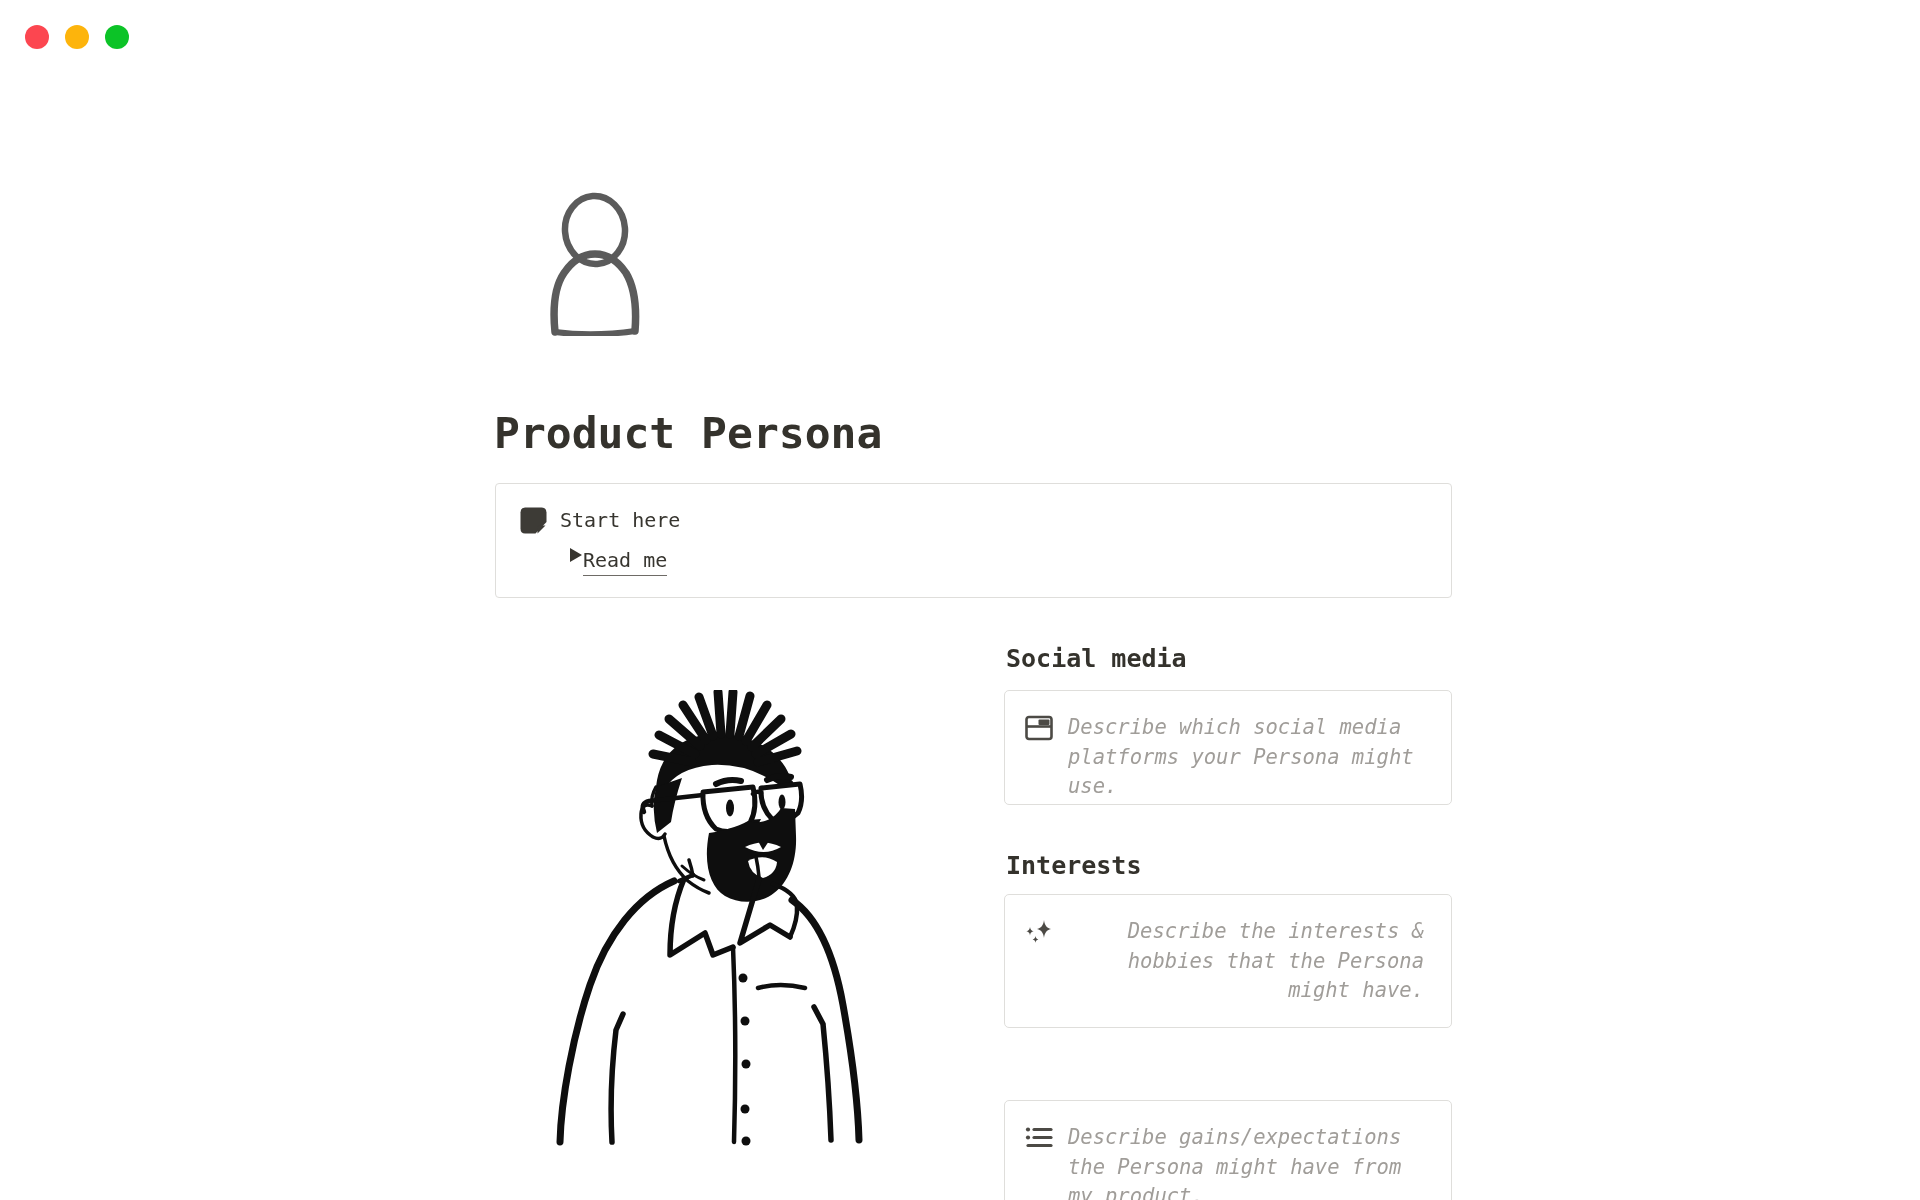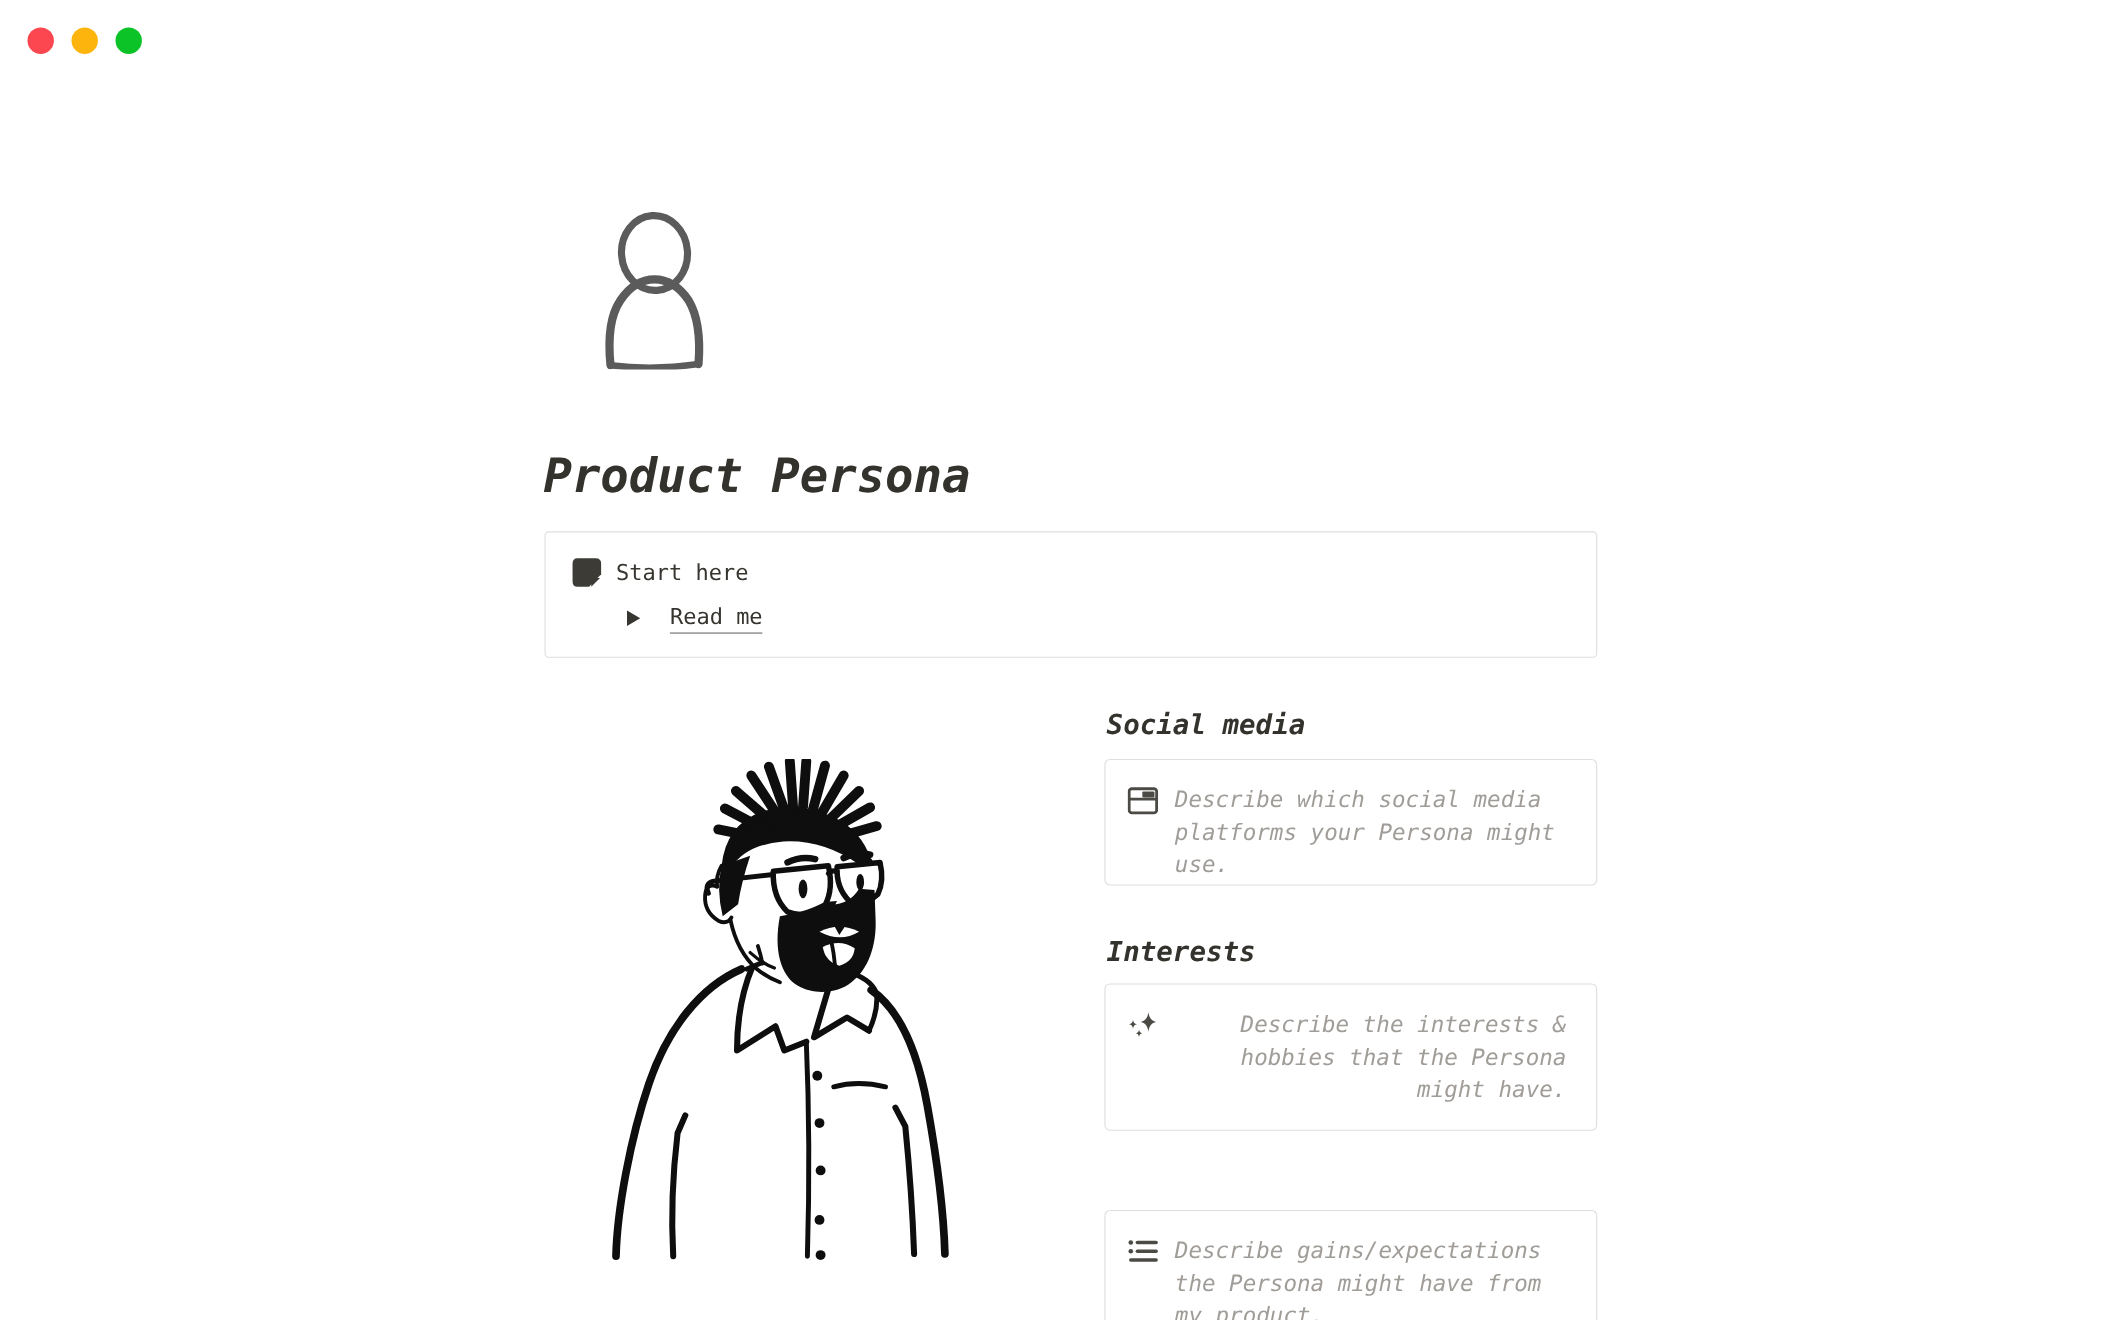--- a/index.html
+++ b/index.html
@@ -12,39 +12,39 @@
   .traffic .dot { width:24px; height:24px; border-radius:50%; }
   .dot-close { background:#fc4650; }
   .dot-min   { background:#fdb40c; }
   .dot-zoom  { background:#0cc327; }
 
   
   .page-icon { position:absolute; left:543px; top:192px; width:104px; height:144px; }
 
   
   .page-title { position:absolute; left:494px; top:408px; width:960px;
-                font-size:43px; font-weight:bold; letter-spacing:0px; color:#34322c;font-style:italic; }
+                font-size:43px; font-weight:bold; letter-spacing:0px; color:#34322c; }
 
   
   .callout { position:absolute; left:495px; top:483px; width:957px; height:115px;
              border:1px solid #dfdedb; border-radius:4px; background:#fff; padding:23px 24px 0 24px; }
   .callout-row1 { display:flex; align-items:flex-start; gap:13px; }
   .callout-icon { width:27px; height:27px; flex:0 0 auto; }
   .callout-title { font-size:20px; line-height:27px; color:#37352f; }
-  .callout-row2 { margin:13px 0 0 49px; display:flex; align-items:center; gap:26px; }
+  .callout-row2 { margin:13px 0 0 49px; display:flex; align-items:flex-start; gap:0; }
   .toggle-tri { width:14px; height:16px; }
   .toggle-link { font-size:20px; line-height:26px; color:#37352f;
                  border-bottom:1.5px solid #6e6b66; padding-bottom:2px; cursor:pointer; }
 
   
   .illustration { position:absolute; left:552px; top:690px; width:336px; height:478px; }
 
   
   .section-heading { position:absolute; left:1006px; width:450px;
-                     font-size:25px; font-weight:bold; line-height:30px; color:#34322c;font-style:italic; }
+                     font-size:25px; font-weight:bold; line-height:30px; color:#34322c; }
   .h-social    { top:644px; }
   .h-interests { top:851px; }
   .h-gains     { top:1057px; }
 
   .field-box { position:absolute; left:1004px; width:448px;
                border:1px solid #dfdedb; border-radius:5px; background:#fff;
                padding:22px 18px 0 20px; display:flex; gap:15px; }
   .b-social    { top:690px; height:115px; }
   .b-interests { top:894px; height:134px;text-align:right; }
   .b-gains     { top:1100px; height:134px; }

